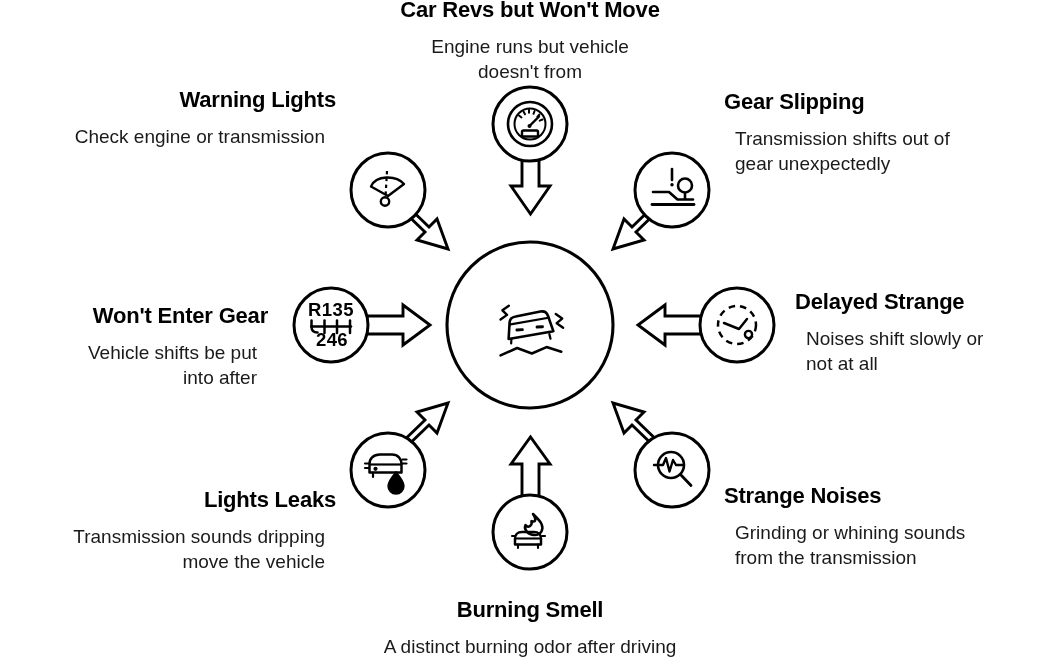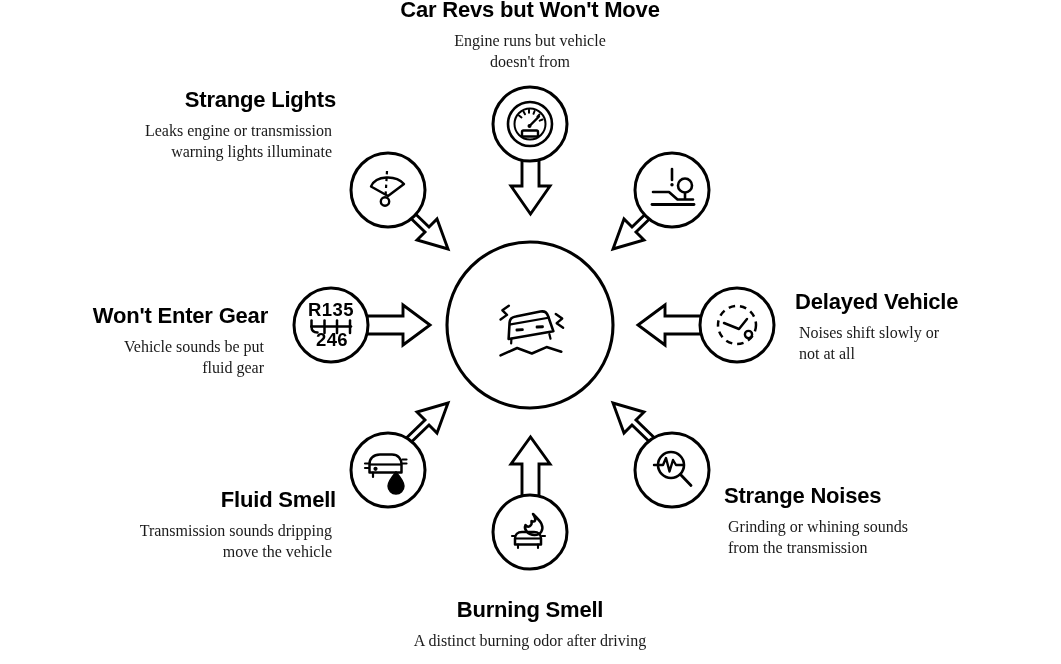--- a/index.html
+++ b/index.html
@@ -32,25 +32,24 @@
   .label-title {
     font-weight: bold;
     font-size: 22px;
     line-height: 1.12;
     color: #000000;
     letter-spacing: -0.2px;
     margin: 0 0 7px 0;
     white-space: nowrap;
   }
   .label-desc {
-    font-size: 16px;
+    font-size: 19px;
     line-height: 1.32;
     color: #1a1a1a;
-    margin: 4px;
-    font-family: Liberation Serif, serif;
+    margin: 11px;
   }
   .align-right { text-align: right; }
   .align-left  { text-align: left; }
   .align-center{ text-align: center; }
 
   
   #lbl-car-revs   { left: 330px; top: -2px;  width: 400px; }
   #lbl-warning    { left: 30px;  top: 88px;  width: 306px; }
   #lbl-gear-slip  { left: 724px; top: 90px;  width: 300px; }
   #lbl-wont-enter { left: 20px;  top: 304px; width: 248px; }
@@ -240,46 +239,52 @@
 
   <div class="label-block align-center" id="lbl-car-revs">
     <div class="label-title">Car Revs but Won't Move</div>
     <div class="label-desc">
       <span>Engine runs but vehicle</span><br>
       <span>doesn't from</span>
     </div>
   </div>
 
   <div class="label-block align-right" id="lbl-warning">
-    <div class="label-title">Strange Lights</div>
-    <div class="label-desc">
-      <span>Leaks engine or transmission</span><br>
-      <span>warning lights illuminate</span>
-    </div>
-  </div>
-
+    <div class="label-title">Warning Lights</div>
+    <div class="label-desc">
+      <span>Check engine or transmission</span><br>
+    </div>
+  </div>
+
+  <div class="label-block align-left" id="lbl-gear-slip">
+    <div class="label-title">Gear Slipping</div>
+    <div class="label-desc">
+      <span>Transmission shifts out of</span><br>
+      <span>gear unexpectedly</span>
+    </div>
+  </div>
 
   <div class="label-block align-right" id="lbl-wont-enter">
     <div class="label-title">Won't Enter Gear</div>
     <div class="label-desc">
-      <span>Vehicle sounds be put</span><br>
-      <span>fluid gear</span>
+      <span>Vehicle shifts be put</span><br>
+      <span>into after</span>
     </div>
   </div>
 
   <div class="label-block align-left" id="lbl-delayed">
-    <div class="label-title">Delayed Vehicle</div>
+    <div class="label-title">Delayed Strange</div>
     <div class="label-desc">
       <span>Noises shift slowly or</span><br>
       <span>not at all</span>
     </div>
   </div>
 
   <div class="label-block align-right" id="lbl-fluid">
-    <div class="label-title">Fluid Smell</div>
+    <div class="label-title">Lights Leaks</div>
     <div class="label-desc">
       <span>Transmission sounds dripping</span><br>
       <span>move the vehicle</span>
     </div>
   </div>
 
   <div class="label-block align-center" id="lbl-burning">
     <div class="label-title">Burning Smell</div>
     <div class="label-desc">
       <span>A distinct burning odor after driving</span>

